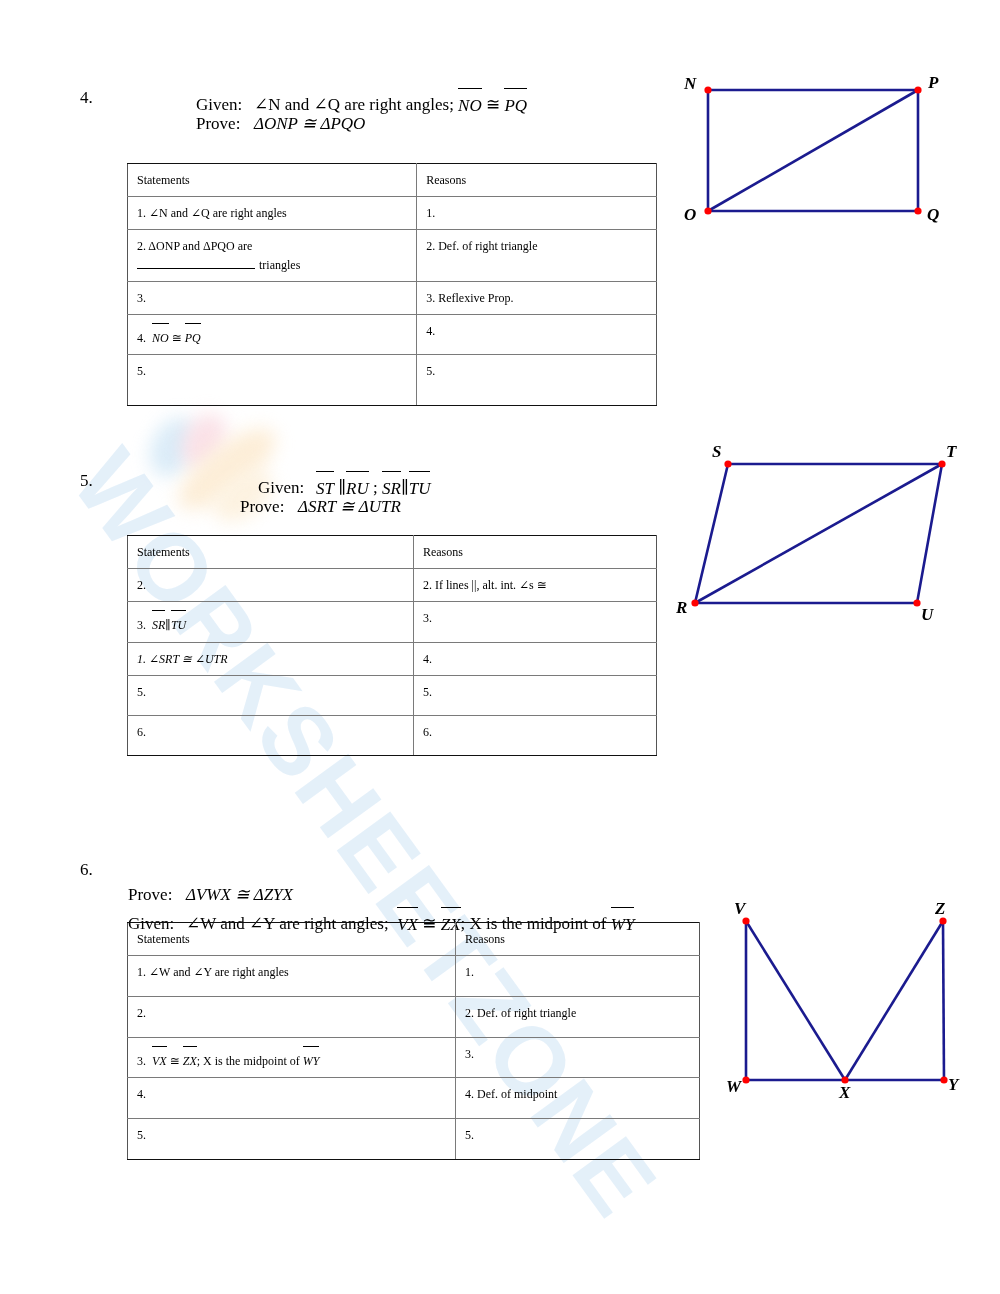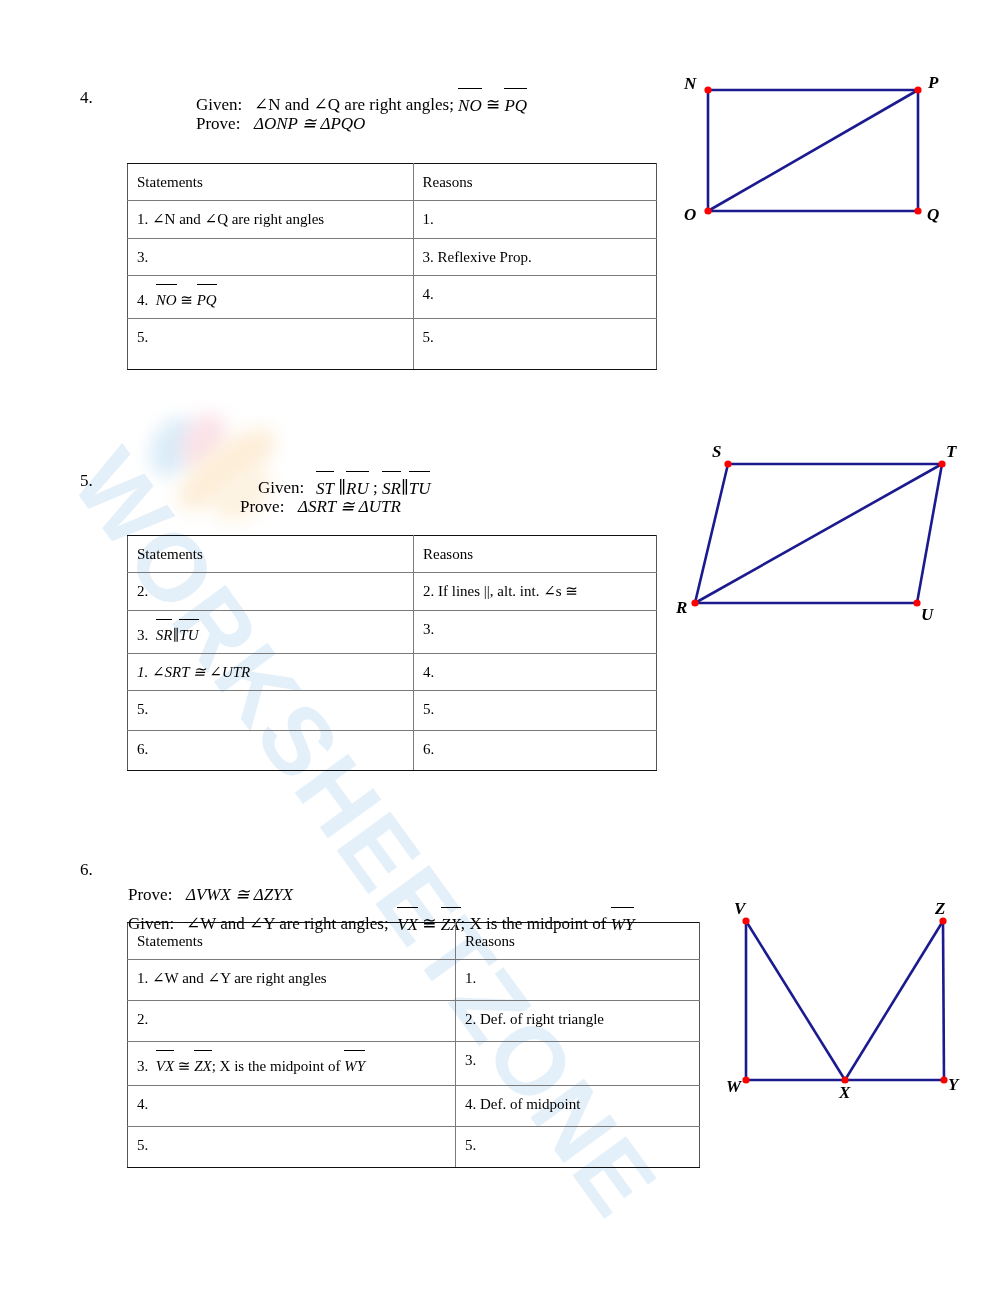--- a/index.html
+++ b/index.html
@@ -89,21 +89,21 @@
 
   
   table.proof {
     position: absolute;
     border-collapse: collapse;
     background: transparent;
     z-index: 2;
   }
   table.proof td, table.proof th {
     border: 1px solid #7a7a7a;
-    font-size: 15px;
+    font-size: 12px;
     font-weight: normal;
     text-align: left;
     vertical-align: top;
     padding: 8px 10px 8px 9px;
     line-height: 1.35;
   }
   table.proof tr:first-child td {
     border-top: 1.6px solid #111;
   }
   table.proof tr:last-child td {
@@ -161,20 +161,27 @@
 
   <table class="proof" style="left:127px; top:163px; width:530px;">
     <tbody>
         <tr class="hdr-row">
       <td style="width:288px;">Statements</td>
       <td style="width:242px;">Reasons</td>
     </tr>
     <tr>
       <td>1. ∠N and ∠Q are right angles</td>
       <td>1.</td>
+    </tr>
+    <tr>
+      <td>
+        <span>2.  ΔONP and ΔPQO are</span><br>
+        <span class="blank-line"></span><span>triangles</span>
+      </td>
+      <td>2.  Def. of right triangle</td>
     </tr>
     <tr>
       <td>3.</td>
       <td>3.  Reflexive Prop.</td>
     </tr>
     <tr>
       <td>
         <span>4.</span>&nbsp;
         <span class="ovl">NO</span>&nbsp;<span>≅</span>&nbsp;<span class="ovl">PQ</span>
       </td>

